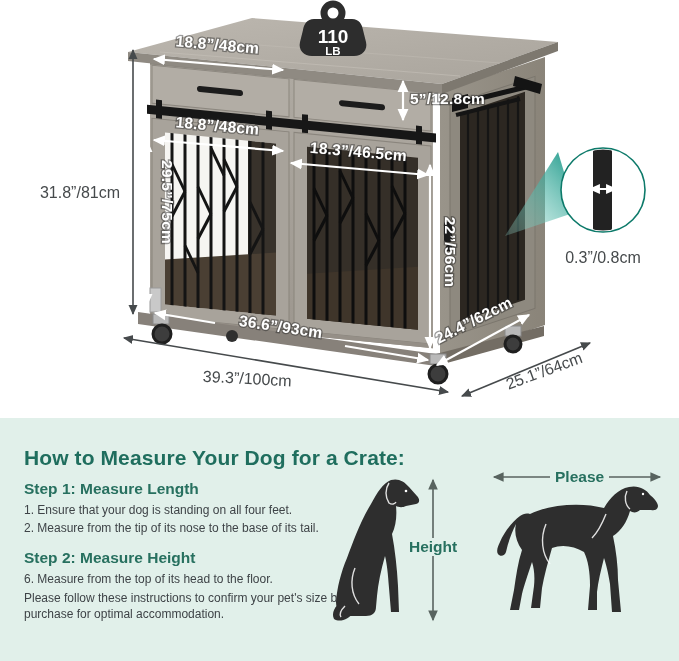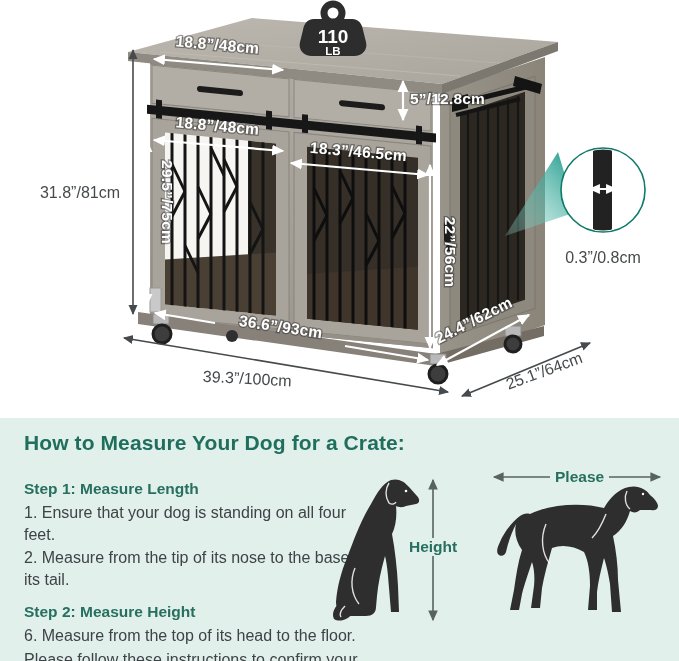--- a/index.html
+++ b/index.html
@@ -5,26 +5,26 @@
   html,body{margin:0;padding:0;background:#ffffff;}
   #page{position:relative;width:679px;height:661px;overflow:hidden;
         font-family:"Liberation Sans",sans-serif;background:#fff;}
   #diagram{position:absolute;left:0;top:0;}
   .dim-w{font-size:15.5px;font-weight:700;fill:#ffffff;stroke:rgba(35,35,35,.45);
          stroke-width:2.6px;paint-order:stroke;letter-spacing:.2px;}
   .dim-d{font-size:16px;fill:#464a4c;}
   .badge-t{fill:#ffffff;font-weight:700;}
   
   #guide{position:absolute;left:0;top:418px;width:679px;height:243px;background:#e1f0ea;}
-  #guide h2{position:absolute;left:24px;top:13px;margin:0;font-size:21px;color:#1f6e5e;
+  #guide h2{position:absolute;left:24px;top:28px;margin:0;font-size:21px;color:#1f6e5e;
             font-weight:700;letter-spacing:.1px;}
   .gtext{position:absolute;left:24px;top:60px;width:350px;}
   .gtext h3{margin:13px 0 4px 0;font-size:15.5px;color:#27705f;font-weight:700;}
   .gtext h3:first-child{margin-top:2px;}
-  .gtext p{margin:2px 0;font-size:16px;color:#3e4347;line-height:1.35;}
+  .gtext p{margin:2px 0;font-size:12px;color:#3e4347;line-height:1.35;}
   .gtext .tips{width:348px;}
   .dogsvg{position:absolute;}
   .axis-label{position:absolute;font-size:15.5px;font-weight:700;color:#27705f;
               background:#e1f0ea;padding:0 5px;}
 </style>
 </head>
 <body>
 
 <div id="page">
 

